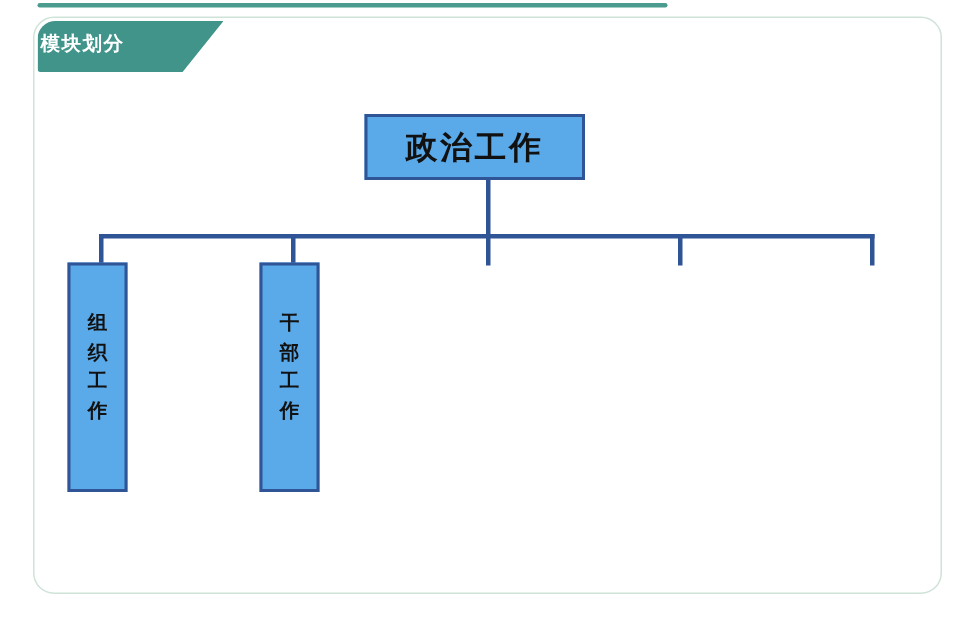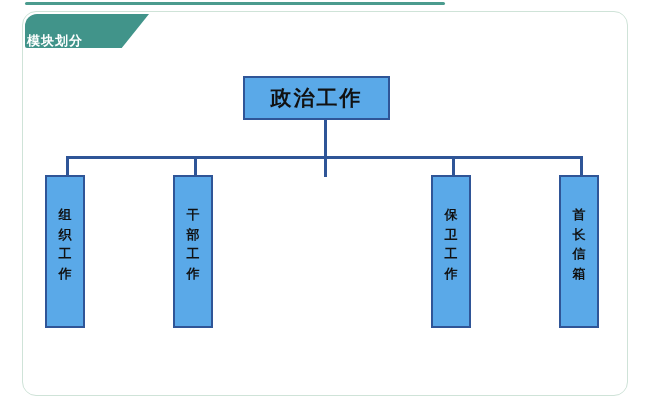--- a/index.html
+++ b/index.html
@@ -49,21 +49,21 @@
     left: 25px; top: 14px;
     width: 124px; height: 34px;
     background: #41948a;
     border-top-left-radius: 12px;
     border-bottom-left-radius: 2px;
     -webkit-clip-path: polygon(0 0, 100% 0, 78% 100%, 0 100%);
     clip-path: polygon(0 0, 100% 0, 78% 100%, 0 100%);
   }
   .header-tab-label {
     position: absolute;
-    left: 27px; top: 32px;
+    left: 27px; top: 20px;
     color: #ffffff;
     font-family: "Liberation Sans", "DejaVu Sans", sans-serif;
     font-size: 13px;
     font-weight: bold;
     letter-spacing: 1px;
     white-space: nowrap;
   }
 
   
   .chart {
@@ -145,21 +145,15 @@
     <div class="line v" style="left:324px; top:156px; height:21px;"></div>
     <div class="line v" style="left:452px; top:156px; height:21px;"></div>
     <div class="line v" style="left:580px; top:156px; height:21px;"></div>
 
     <div class="node leaf" style="left:45px;">
       <span class="vtext">组织工作</span>
     </div>
     <div class="node leaf" style="left:173px;">
       <span class="vtext">干部工作</span>
     </div>
-    <div class="node leaf" style="left:431px;">
-      <span class="vtext">保卫工作</span>
-    </div>
-    <div class="node leaf" style="left:559px;">
-      <span class="vtext">首长信箱</span>
-    </div>
 
   </div>
 </div>
 
 </body></html>

